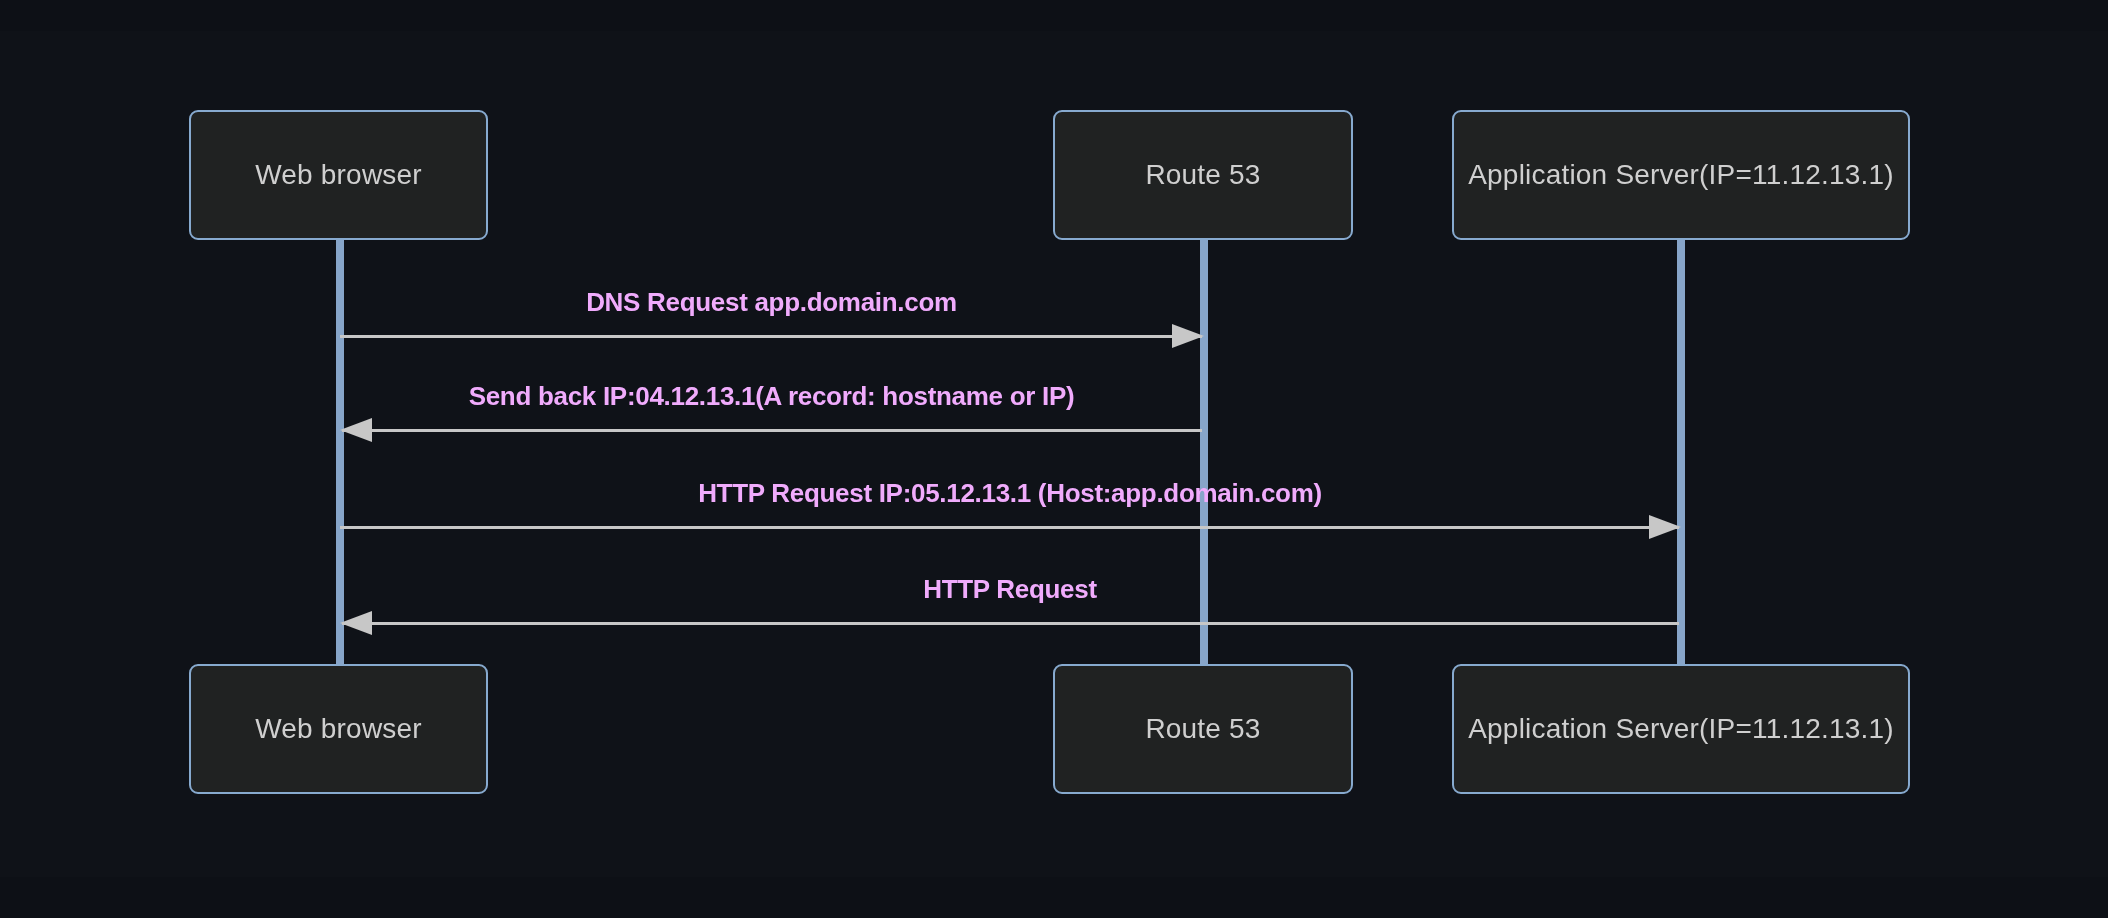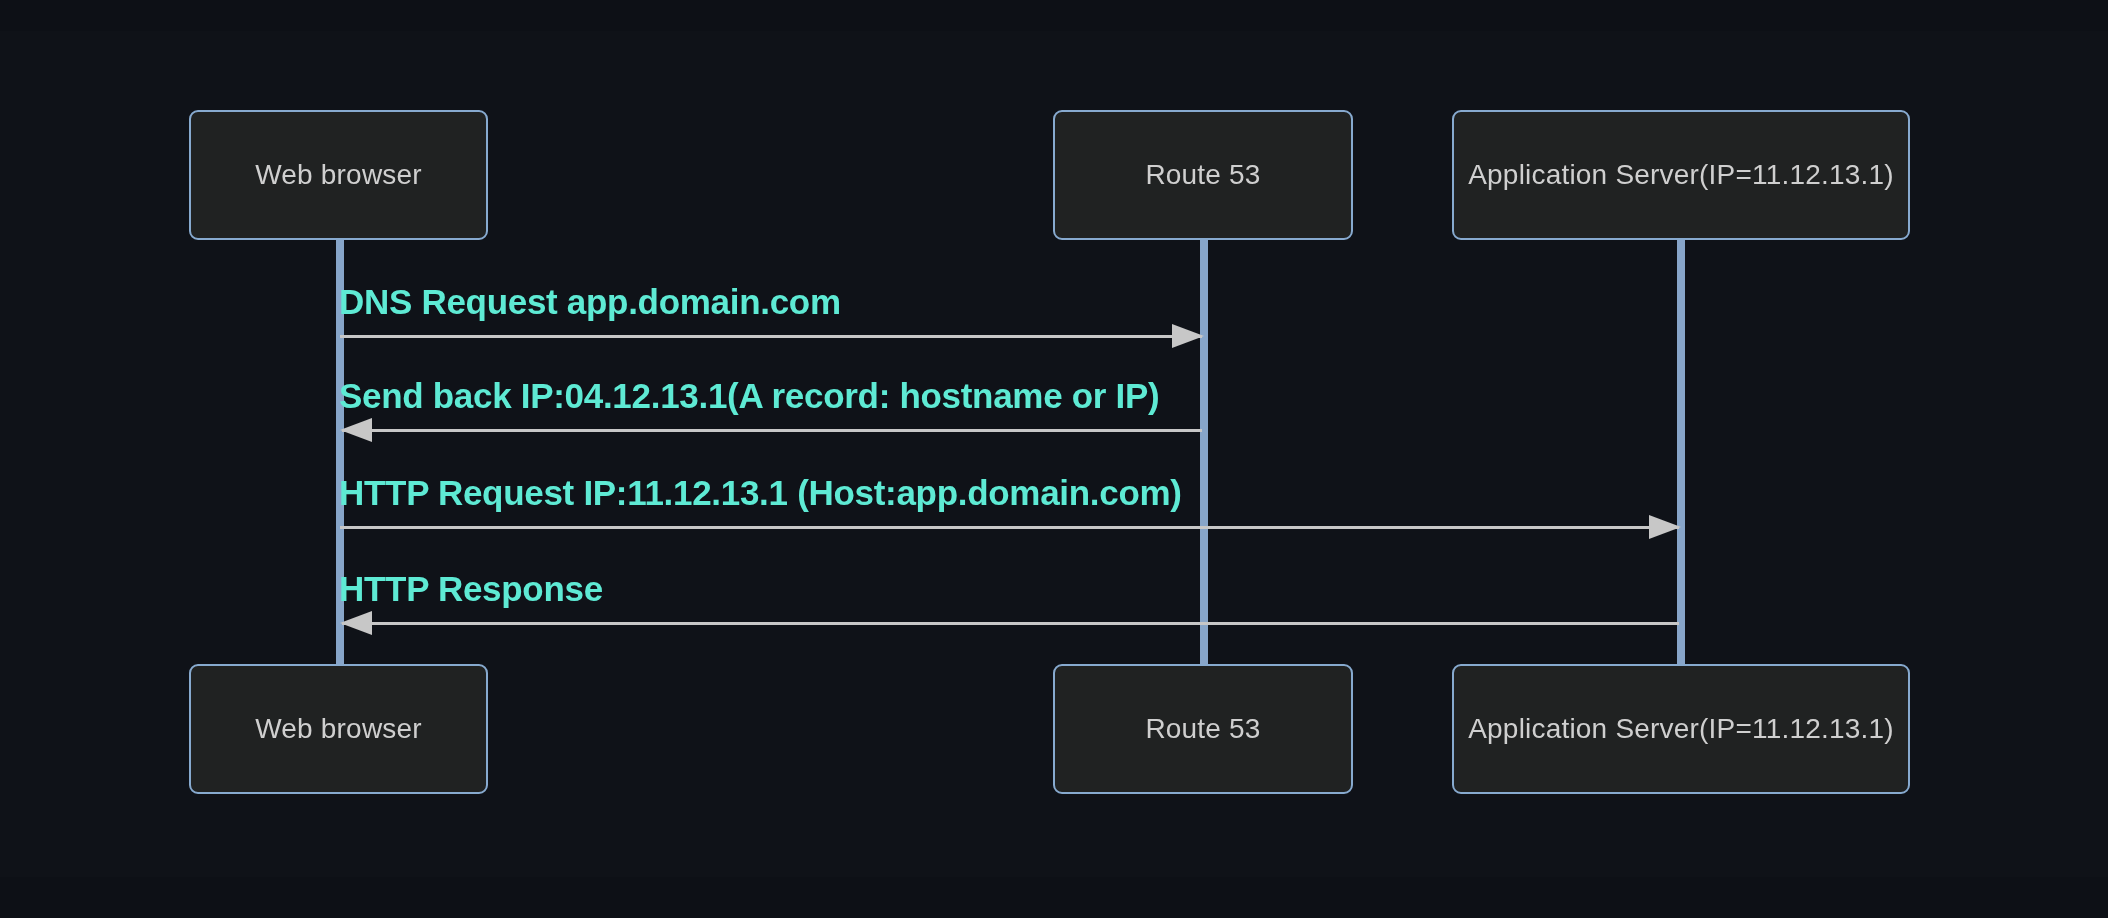--- a/index.html
+++ b/index.html
@@ -49,22 +49,23 @@
   }
   .signal-line {
     position: absolute;
     height: 3px;
     background: #c7c7c7;
   }
   .signal-label {
     position: absolute;
     height: 44px;
     line-height: 44px;
-    color: #5eead4;
-    font-size: 35px;
+    text-align: center;
+    color: #f0abfc;
+    font-size: 26px;
     font-weight: 700;
     letter-spacing: -0.3px;
     white-space: nowrap;
   }
   .arrowhead {
     position: absolute;
     width: 0;
     height: 0;
     border-top: 12px solid transparent;
     border-bottom: 12px solid transparent;
@@ -93,25 +94,25 @@
   </div>
 
   <div class="signal-label" style="left:339px; top:280px; width:865px;">DNS Request app.domain.com</div>
   <div class="signal-line" style="left:340px; top:335px; width:862px;"></div>
   <div class="arrowhead right" style="left:1172px; top:324px;"></div>
 
   <div class="signal-label" style="left:339px; top:374px; width:865px;">Send back IP:04.12.13.1(A record: hostname or IP)</div>
   <div class="signal-line" style="left:342px; top:429px; width:860px;"></div>
   <div class="arrowhead left" style="left:340px; top:418px;"></div>
 
-  <div class="signal-label" style="left:339px; top:471px; width:1342px;">HTTP Request IP:11.12.13.1 (Host:app.domain.com)</div>
+  <div class="signal-label" style="left:339px; top:471px; width:1342px;">HTTP Request IP:05.12.13.1 (Host:app.domain.com)</div>
   <div class="signal-line" style="left:340px; top:526px; width:1339px;"></div>
   <div class="arrowhead right" style="left:1649px; top:515px;"></div>
 
-  <div class="signal-label" style="left:339px; top:567px; width:1342px;">HTTP Response</div>
+  <div class="signal-label" style="left:339px; top:567px; width:1342px;">HTTP Request</div>
   <div class="signal-line" style="left:342px; top:622px; width:1337px;"></div>
   <div class="arrowhead left" style="left:340px; top:611px;"></div>
 
   <div class="actor-box" style="left:189px; top:664px; width:299px;">
     <span class="actor-label">Web browser</span>
   </div>
   <div class="actor-box" style="left:1053px; top:664px; width:300px;">
     <span class="actor-label">Route 53</span>
   </div>
   <div class="actor-box" style="left:1452px; top:664px; width:458px;">

